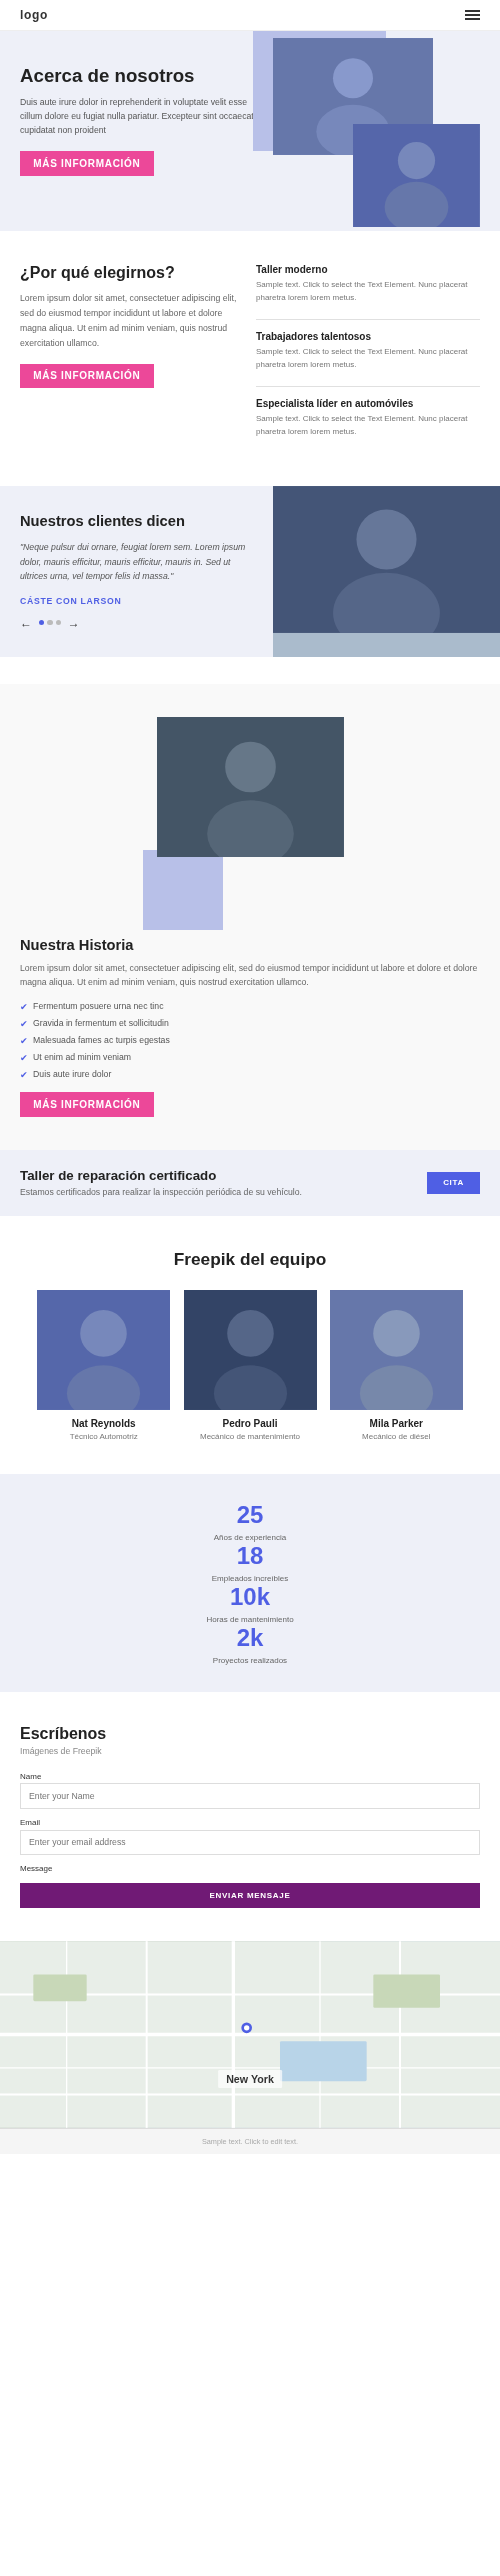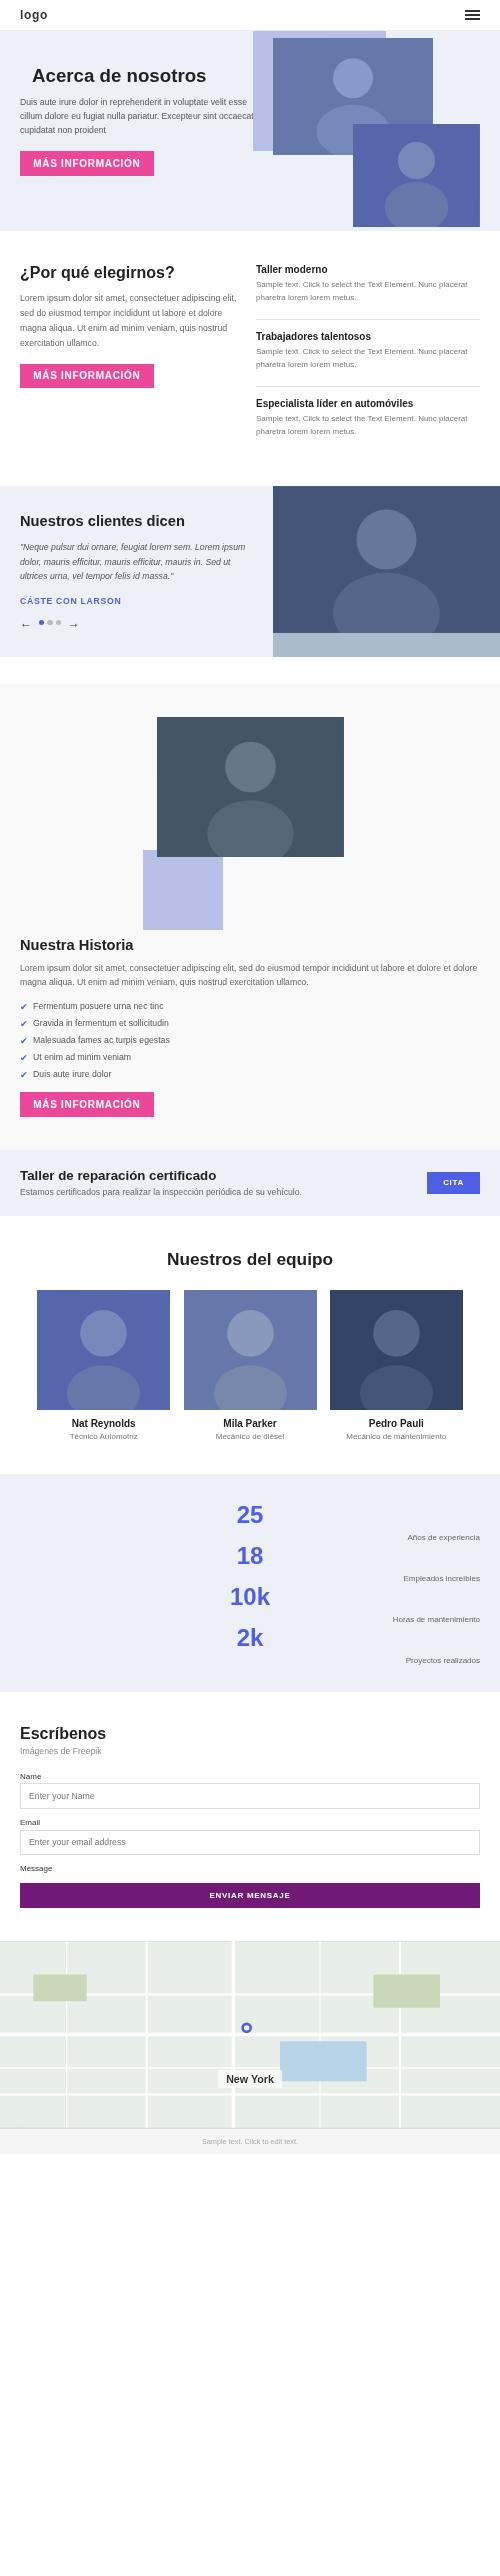--- a/index.html
+++ b/index.html
@@ -7,21 +7,21 @@
 
     
     .header { display: flex; justify-content: space-between; align-items: center; padding: 8px 20px; background: #fff; border-bottom: 0.7px solid #eee; }
     .logo { font-size: 12px; font-weight: 700; color: #333; letter-spacing: 0.7px; }
     .hamburger { display: flex; flex-direction: column; gap: 2.7px; cursor: pointer; }
     .hamburger span { width: 14.7px; height: 1.3px; background: #333; display: block; }
 
     
     .hero { background: #eef0f8; padding: 27px 20px 27px 20px; position: relative; overflow: hidden; min-height: 200px; }
     .hero-content { max-width: 240px; padding-top: 6.7px; }
-    .hero-title { font-size: 18.7px; font-weight: 700; color: #222; margin-bottom: 9.3px; line-height: 1.2; margin-left: 12px; }
+    .hero-title { font-size: 18.7px; font-weight: 700; color: #222; margin-bottom: 9.3px; line-height: 1.2; }
     .hero-text { font-size: 8.7px; color: #555; line-height: 1.6; margin-bottom: 13.3px; }
     .btn-primary { background: #ec4899; color: #fff; border: none; padding: 6.7px 13.3px; font-size: 10px; font-weight: 700; letter-spacing: 0.7px; cursor: pointer; text-transform: uppercase; }
 
     
     .why-section { padding: 33px 20px; background: #fff; display: flex; gap: 12px; }
     .why-left { flex: 1; min-width: 147px; }
     .why-right { flex: 1; min-width: 187px; }
     .section-title { font-size: 16px; font-weight: 700; color: #222; margin-bottom: 9.3px; }
     .section-text { font-size: 8.7px; color: #666; line-height: 1.7; margin-bottom: 13.3px; }
     .feature-title { font-size: 10px; font-weight: 700; color: #222; margin-bottom: 4px; }
@@ -68,21 +68,21 @@
     .team-grid { display: flex; gap: 13.3px; justify-content: center; align-items: flex-start; }
     .team-card { flex: 1; max-width: 133px; text-align: center; }
     .team-photo { width: 100%; height: 120px; background: #8899aa; margin-bottom: 8px; }
     .team-name { font-size: 10px; font-weight: 700; color: #222; margin-bottom: 2.7px; }
     .team-role { font-size: 8px; color: #777; }
 
     
     .stats-section { background: #eef0f8; padding: 27px 20px; display: flex; justify-content: space-around; flex-direction: column; }
     .stat-item { text-align: center; }
     .stat-number { font-size: 24px; font-weight: 700; color: #4f5fe4; }
-    .stat-label { font-size: 8px; color: #666; margin-top: 4px; text-align: right; }
+    .stat-label { font-size: 8px; color: #666; margin-top: 4px; }
 
     
     .contact-section { padding: 33px 20px; background: #fff; }
     .contact-title { font-size: 16px; font-weight: 700; margin-bottom: 2.7px; }
     .contact-sub { font-size: 8.7px; color: #888; margin-bottom: 16px; }
     .form-group { margin-bottom: 9.3px; }
     .form-label { font-size: 8px; color: #333; margin-bottom: 2.7px; display: block; font-weight: 500; }
     .form-input { width: 100%; border: 0.7px solid #ddd; padding: 6.7px 8px; font-size: 8.7px; color: #aaa; outline: none; }
     .form-textarea { width: 100%; border: 0.7px solid #ddd; padding: 6.7px 8px; font-size: 8.7px; color: #aaa; height: 60px; resize: none; outline: none; }
     .btn-send { background: #701a75; color: #fff; border: none; padding: 8px 21.3px; font-size: 8px; font-weight: 600; letter-spacing: 0.7px; cursor: pointer; text-transform: uppercase; width: 100%; }
@@ -238,54 +238,54 @@
 
 <section class="cta-banner">
   <div>
     <h2 class="cta-title">Taller de reparación certificado</h2>
     <p class="cta-text">Estamos certificados para realizar la inspección periódica de su vehículo.</p>
   </div>
   <button class="btn-outline">CITA</button>
 </section>
 
 <section class="team-section">
-  <h2 class="team-title">Nuestros del equipo</h2>
+  <h2 class="team-title">Freepik del equipo</h2>
   <div class="team-grid">
     <div class="team-card">
       <div class="team-photo photo-nat">
         <svg width="133" height="120" viewBox="0 0 200 180">
             <rect width="200" height="180" fill="#5567aa"></rect>
             <circle cx="100" cy="65" r="35" fill="#7788bb"></circle>
             <ellipse cx="100" cy="155" rx="55" ry="42" fill="#6677aa"></ellipse>
           </svg>
       </div>
       <div class="team-name">Nat Reynolds</div>
       <div class="team-role">Técnico Automotriz</div>
     </div>
     <div class="team-card">
+      <div class="team-photo photo-pedro">
+        <svg width="133" height="120" viewBox="0 0 200 180">
+            <rect width="200" height="180" fill="#334466"></rect>
+            <circle cx="100" cy="65" r="35" fill="#556688"></circle>
+            <ellipse cx="100" cy="155" rx="55" ry="42" fill="#445577"></ellipse>
+          </svg>
+      </div>
+      <div class="team-name">Pedro Pauli</div>
+      <div class="team-role">Mecánico de mantenimiento</div>
+    </div>
+    <div class="team-card">
       <div class="team-photo photo-mila">
         <svg width="133" height="120" viewBox="0 0 200 180">
             <rect width="200" height="180" fill="#6677aa"></rect>
             <circle cx="100" cy="65" r="35" fill="#8899bb"></circle>
             <ellipse cx="100" cy="155" rx="55" ry="42" fill="#7788aa"></ellipse>
           </svg>
       </div>
       <div class="team-name">Mila Parker</div>
       <div class="team-role">Mecánico de diésel</div>
-    </div>
-    <div class="team-card">
-      <div class="team-photo photo-pedro">
-        <svg width="133" height="120" viewBox="0 0 200 180">
-            <rect width="200" height="180" fill="#334466"></rect>
-            <circle cx="100" cy="65" r="35" fill="#556688"></circle>
-            <ellipse cx="100" cy="155" rx="55" ry="42" fill="#445577"></ellipse>
-          </svg>
-      </div>
-      <div class="team-name">Pedro Pauli</div>
-      <div class="team-role">Mecánico de mantenimiento</div>
     </div>
   </div>
 </section>
 
 <section class="stats-section">
   <div class="stat-item">
     <div class="stat-number">25</div>
     <div class="stat-label">Años de experiencia</div>
   </div>
   <div class="stat-item">

